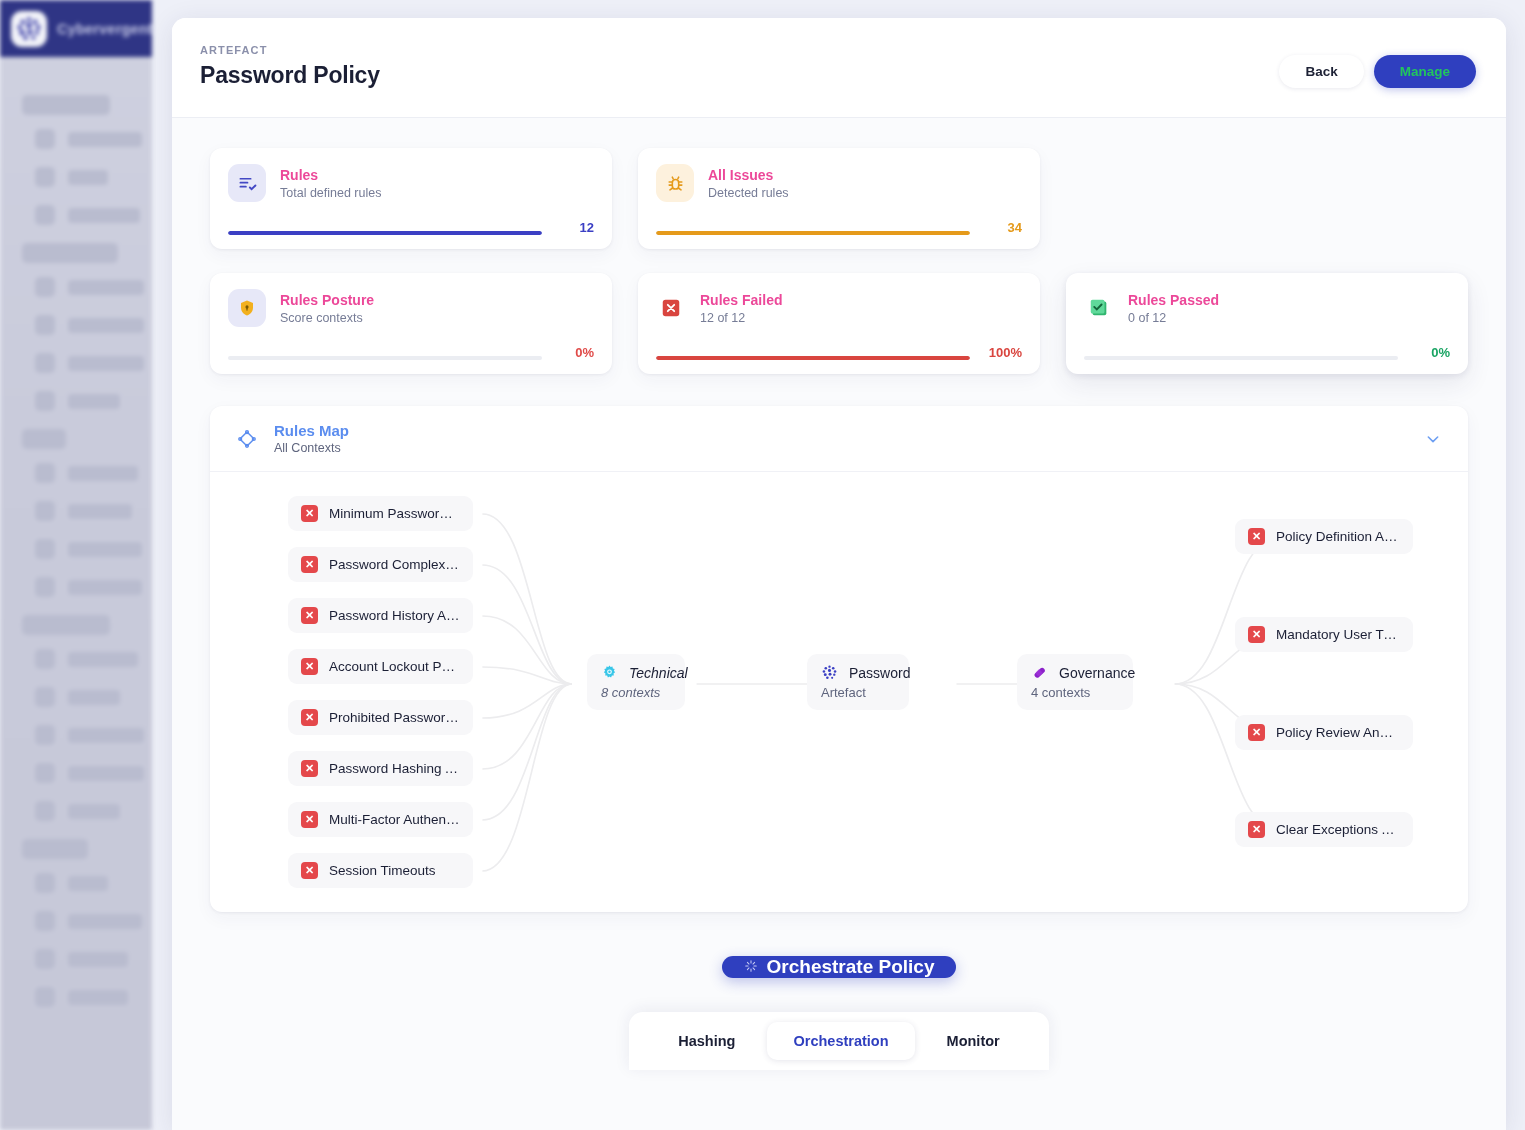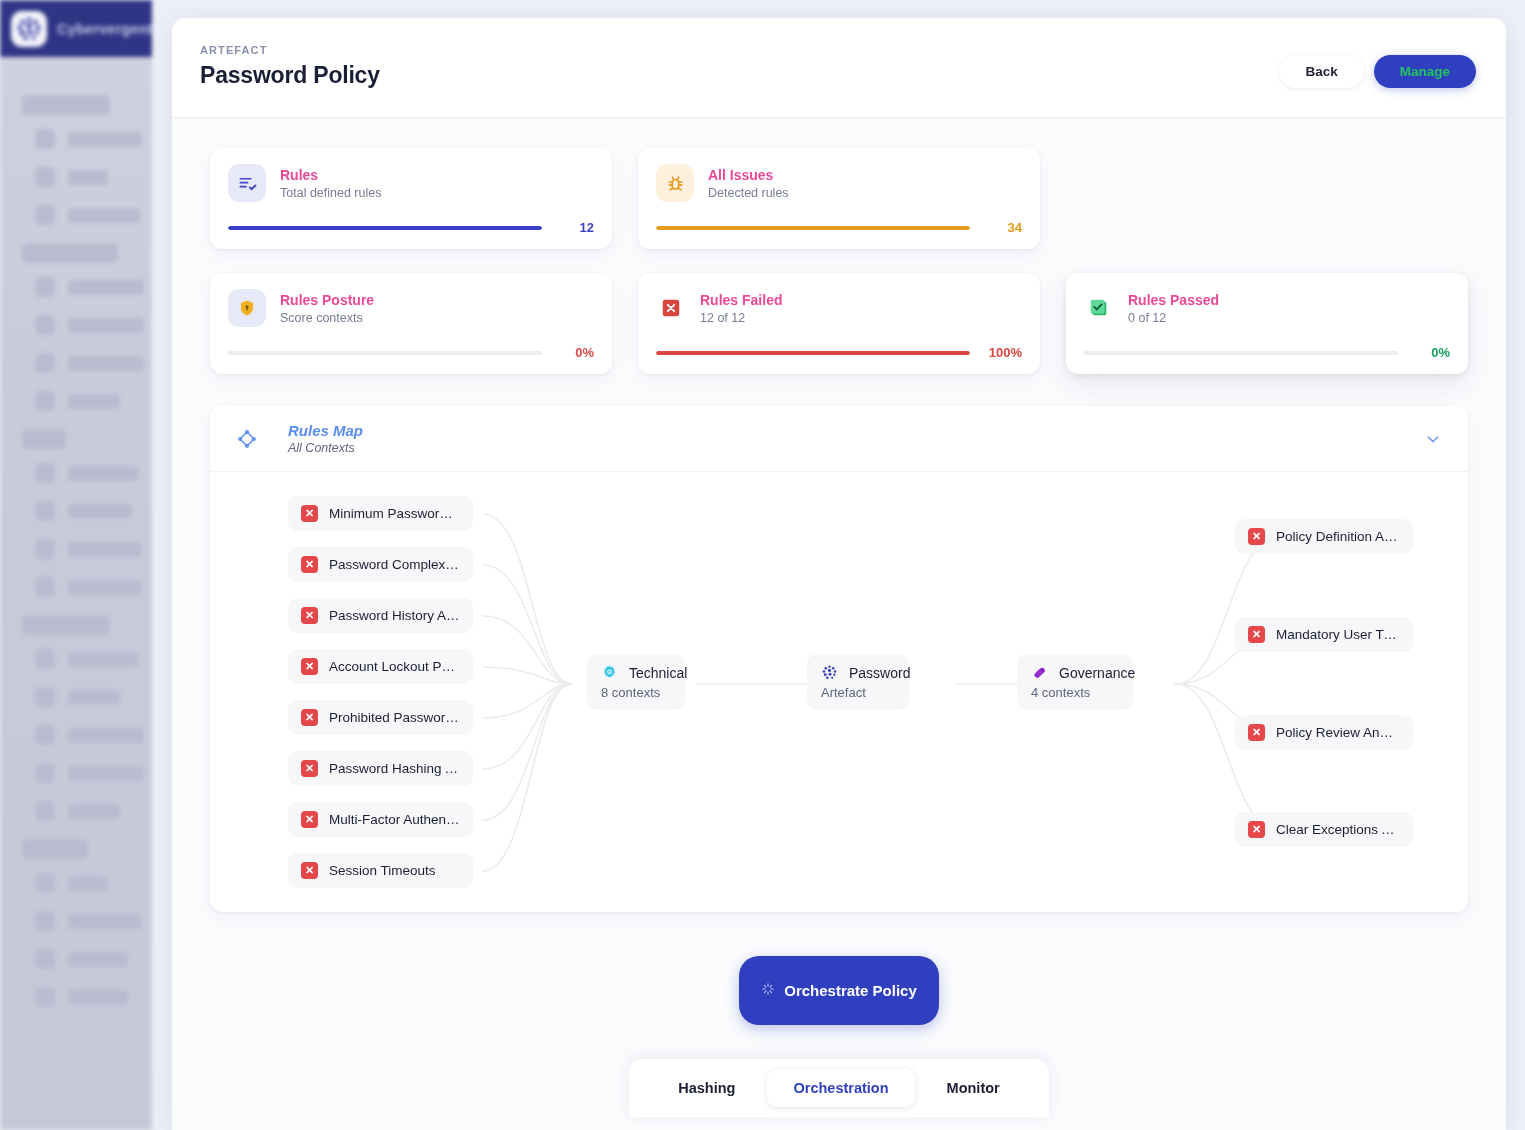--- a/index.html
+++ b/index.html
@@ -90,37 +90,37 @@
     min-height: 101px; display: flex; flex-direction: column; justify-content: space-between;
   }
   .card-top { display: flex; align-items: center; gap: 14px; }
   .card-icon {
     width: 38px; height: 38px; border-radius: 11px; flex: none;
     display: flex; align-items: center; justify-content: center;
   }
   .card-icon.plain { background: transparent; width: 30px; }
   .card-name { font-size: 14px; font-weight: 700; color: #ec4899; }
   .card-sub { font-size: 12.5px; color: #767c96; margin-top: 3px; }
-  .bar-row { display: flex; align-items: center; gap: 14px; margin-top: 16px; }
+  .bar-row { display: flex; align-items: flex-end; gap: 14px; margin-top: 16px; }
   .bar-track { flex: 1; height: 4px; border-radius: 3px; background: #ebedf2; position: relative; overflow: hidden; }
   .bar-fill { position: absolute; left: 0; top: 0; bottom: 0; border-radius: 3px; }
   .bar-val { font-size: 13px; font-weight: 700; min-width: 38px; text-align: right; }
 
   .cards.row2 { margin-top: 24px; }
   .card.elevated { box-shadow: 0 2px 6px rgba(40,44,90,.09), 0 10px 26px rgba(40,44,90,.09); }
 
   
   .map-panel {
     margin-top: 32px; background: #fff; border-radius: 12px;
     box-shadow: 0 1px 3px rgba(40,44,90,.07), 0 6px 18px rgba(40,44,90,.045);
     overflow: hidden;
   }
   .map-head {
-    display: flex; align-items: center; gap: 28px;
-    padding: 16px 24px; border-bottom: 1px solid #f0f1f6; font-style: italic;
+    display: flex; align-items: center; gap: 14px;
+    padding: 16px 24px; border-bottom: 1px solid #f0f1f6;
   }
   .map-head-icon { width: 26px; height: 26px; display: flex; align-items: center; justify-content: center; }
   .map-title { font-size: 15px; font-weight: 700; color: #5b8def; }
   .map-sub { font-size: 12.5px; color: #5f657e; margin-top: 2px; }
   .map-chevron { margin-left: auto; width: 22px; height: 22px; display: flex; align-items: center; justify-content: center; cursor: pointer; }
 
   .map-canvas { position: relative; height: 440px; }
   .map-canvas svg.links { position: absolute; inset: 0; width: 100%; height: 100%; }
 
   .node {
@@ -142,21 +142,21 @@
   }
   .hub-top { display: flex; align-items: center; gap: 10px; }
   .hub-ico { width: 19px; height: 19px; flex: none; display:flex;align-items:center;justify-content:center; }
   .hub-name { font-size: 14px; color: #1b1f35; }
   .hub-sub { font-size: 13px; color: #5f657e; margin-top: 3px; padding-left: 1px; }
 
   
   .orchestrate-wrap { display: flex; justify-content: center; margin-top: 44px; }
   .btn-orchestrate {
     background: #2f3fbf; color: #fff; border: none; cursor: pointer;
-    font-size: 15px; font-weight: 700; padding: 26px 22px; border-radius: 20px;
+    font-size: 19px; font-weight: 700; padding: 0 22px; border-radius: 20px;
     display: inline-flex; align-items: center; gap: 9px;
     box-shadow: 0 4px 14px rgba(47,63,191,.30);
     font-family: inherit;
   }
   .tabs-wrap { display: flex; justify-content: center; margin-top: 34px; }
   .tabs {
     background: #fff; border-radius: 14px 14px 0 0; padding: 10px 12px;
     display: flex; gap: 6px;
     box-shadow: 0 -2px 16px rgba(40,44,90,.08);
     width: 420px; justify-content: center;
@@ -483,21 +483,21 @@
           </div>
           <div class="node" style="left:78px; top:330px; width:185px;">
             <span class="node-x">✕</span>
             <span class="node-label">Multi-Factor Authent...</span>
           </div>
           <div class="node" style="left:78px; top:381px; width:185px;">
             <span class="node-x">✕</span>
             <span class="node-label">Session Timeouts</span>
           </div>
 
-          <div class="hub" style="left:377px; top:182px; width:98px;">
+          <div class="hub" style="left:377px; top:182px; width:98px;font-style:italic;">
             <div class="hub-top">
               <div class="hub-ico">
                 <svg width="17" height="17" viewBox="0 0 24 24" fill="#38c6e8">
                   <path d="M12 2l1.6 2.2 2.6-.7.5 2.7 2.6.9-1.1 2.5 1.7 2.1-2.2 1.7.4 2.7-2.7.3-1.2 2.5L12 17.6l-2.2 1.3-1.2-2.5-2.7-.3.4-2.7L4.1 11.7l1.7-2.1-1.1-2.5 2.6-.9.5-2.7 2.6.7z"></path>
                   <circle cx="12" cy="11" r="3.4" fill="#e8fbff"></circle>
                   <circle cx="12" cy="11" r="1.7" fill="#38c6e8"></circle>
                 </svg>
               </div>
               <div class="hub-name">Technical</div>
             </div>

